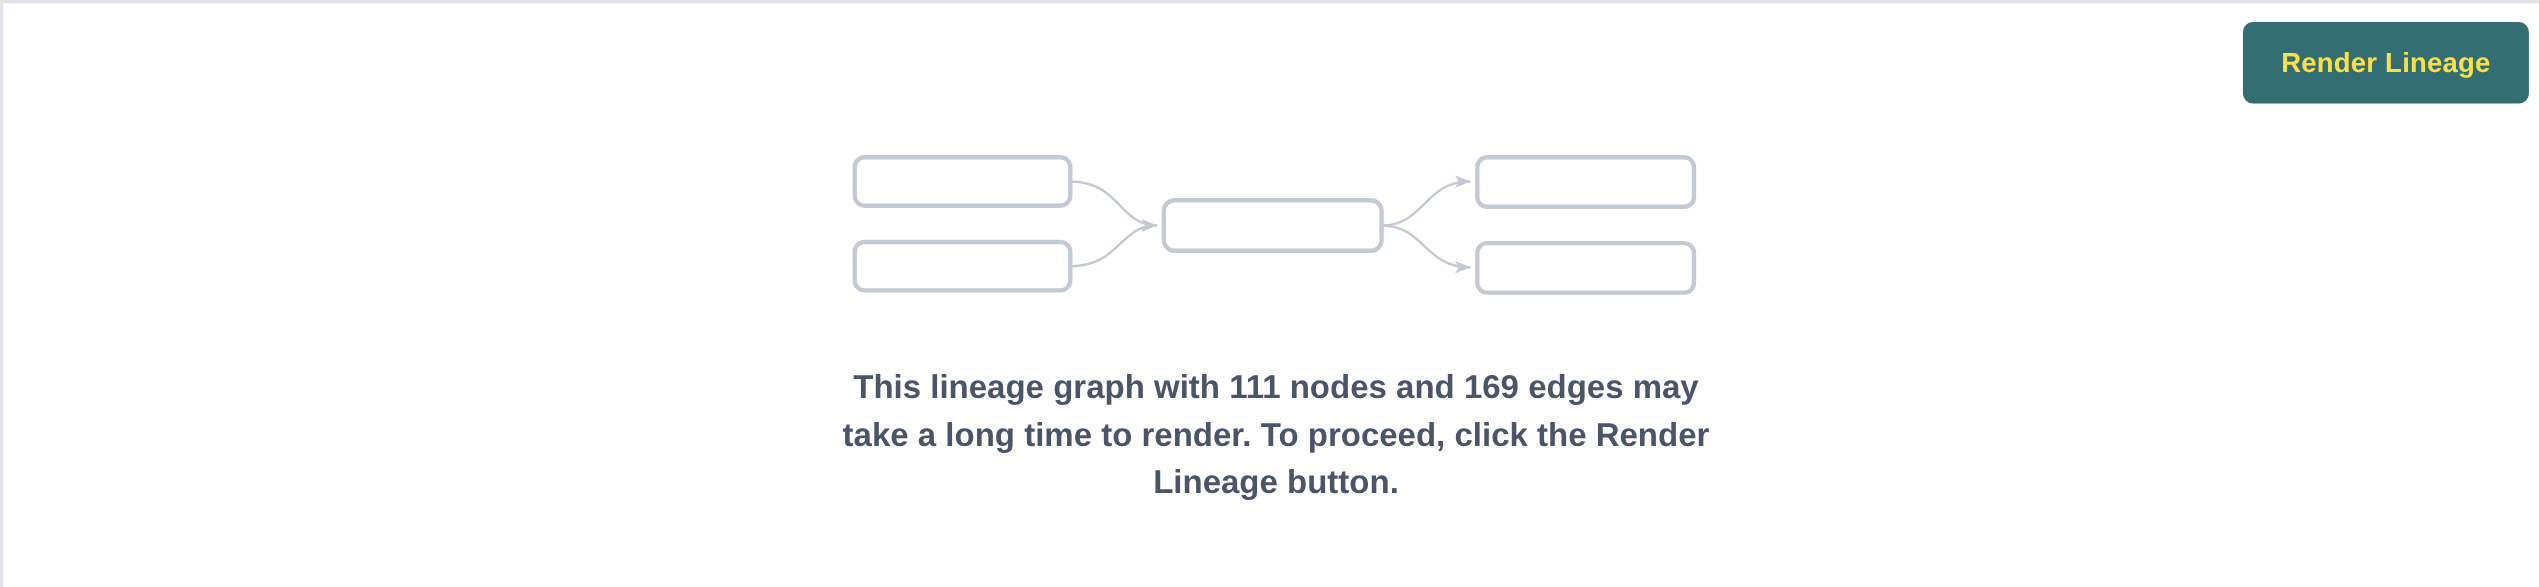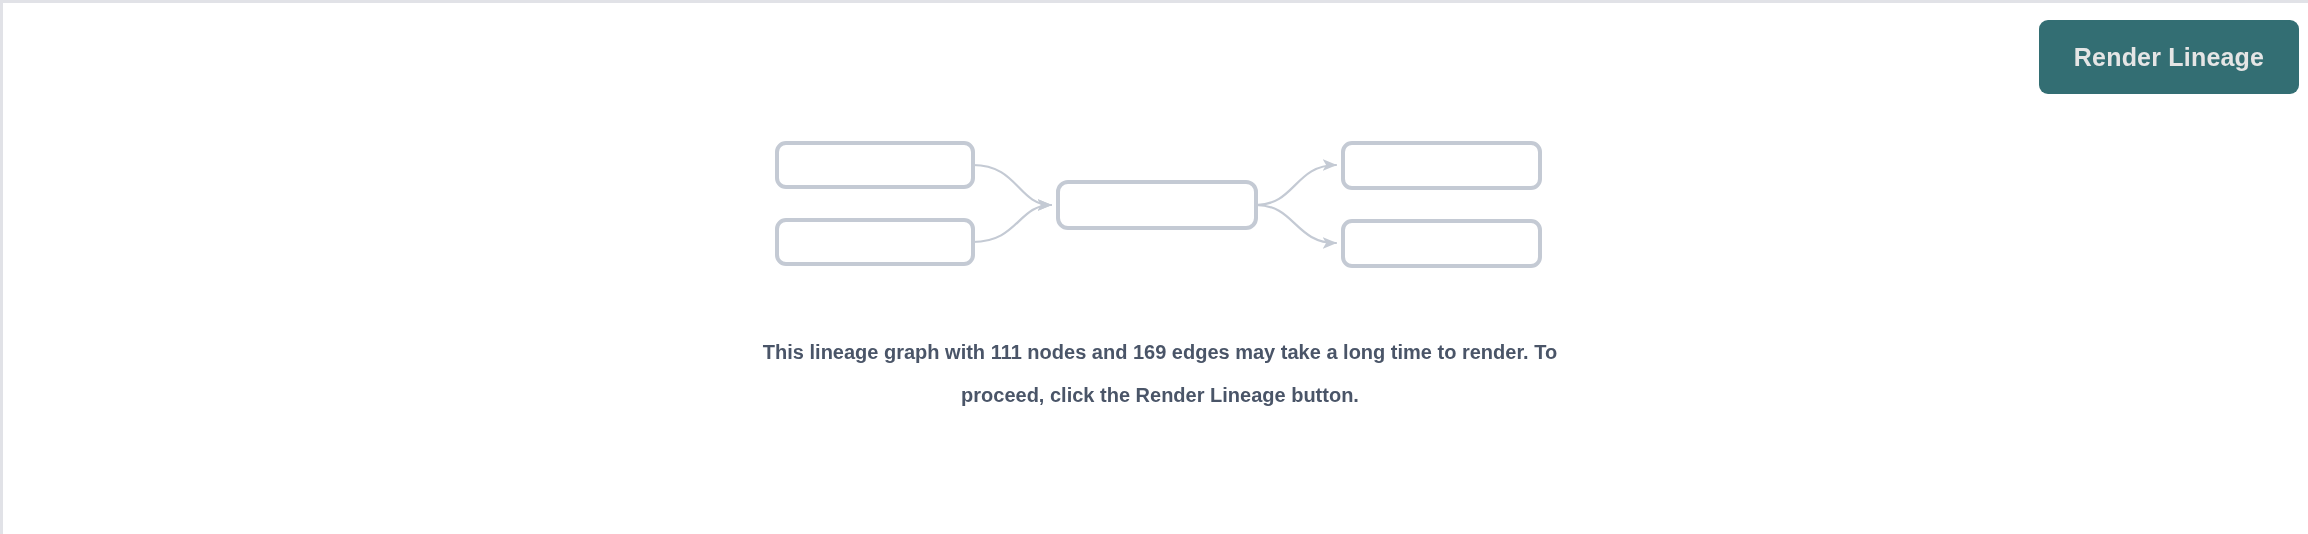--- a/index.html
+++ b/index.html
@@ -29,21 +29,21 @@
   #render-lineage-button {
     position: absolute;
     left: 2036px;
     top: 17px;
     width: 260px;
     height: 74px;
     display: flex;
     align-items: center;
     justify-content: center;
     background: #336e73;
-    color: #e5e5e5;
+    color: #fde047;
     border: none;
     border-radius: 9px;
     font-family: "Liberation Sans", sans-serif;
     font-size: 25px;
     font-weight: bold;
     letter-spacing: 0.2px;
     cursor: pointer;
     padding: 5px;
     box-sizing: border-box;
     white-space: nowrap;
@@ -68,21 +68,21 @@
   }
 
   
   #lineage-warning-message {
     position: absolute;
     left: 757px;
     top: 328px;
     width: 800px;
     text-align: center;
     font-family: "Liberation Sans", sans-serif;
-    font-size: 20px;
+    font-size: 30px;
     font-weight: bold;
     line-height: 43px;
     color: #4a5568;
   }
 </style>
 </head>
 <body>
 
 <div id="lineage-panel">
 

